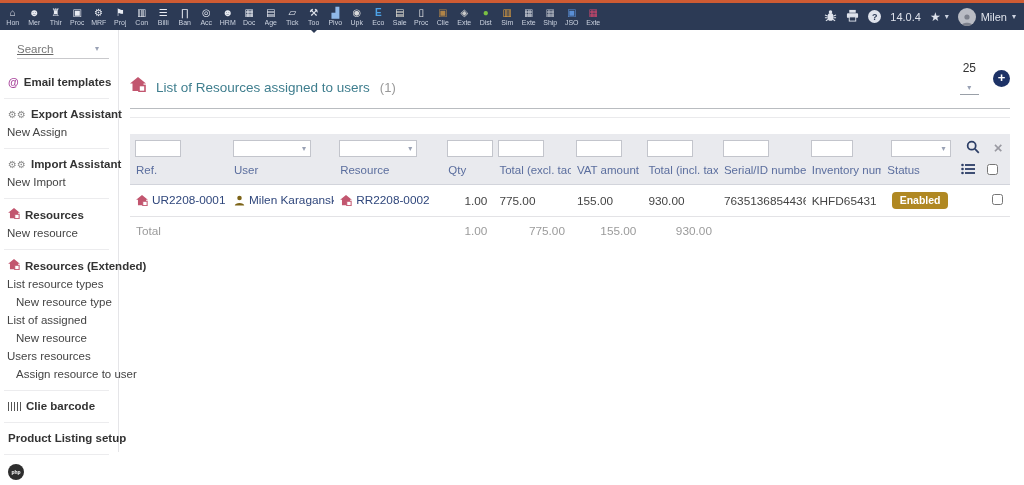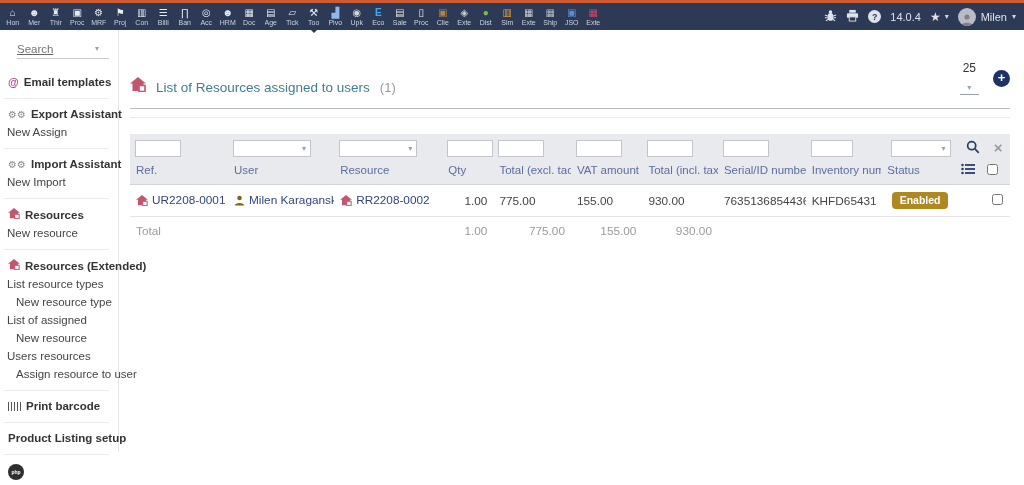--- a/index.html
+++ b/index.html
@@ -278,21 +278,21 @@
     <div class="sb-link">List resource types</div>
     <div class="sb-link indent">New resource type</div>
     <div class="sb-link">List of assigned</div>
     <div class="sb-link indent">New resource</div>
     <div class="sb-link">Users resources</div>
     <div class="sb-link indent">Assign resource to user</div>
     <div class="sb-div"></div>
 
     <div class="sb-title">
       <span class="bc-ic"></span>
-      <span>Print barcode</span>
+      <span>Clie barcode</span>
     </div>
     <div class="sb-div"></div>
 
     <div class="sb-title">
       <span>Product Listing setup</span>
     </div>
     <div class="sb-div"></div>
   </div>
 
   <div class="content">

